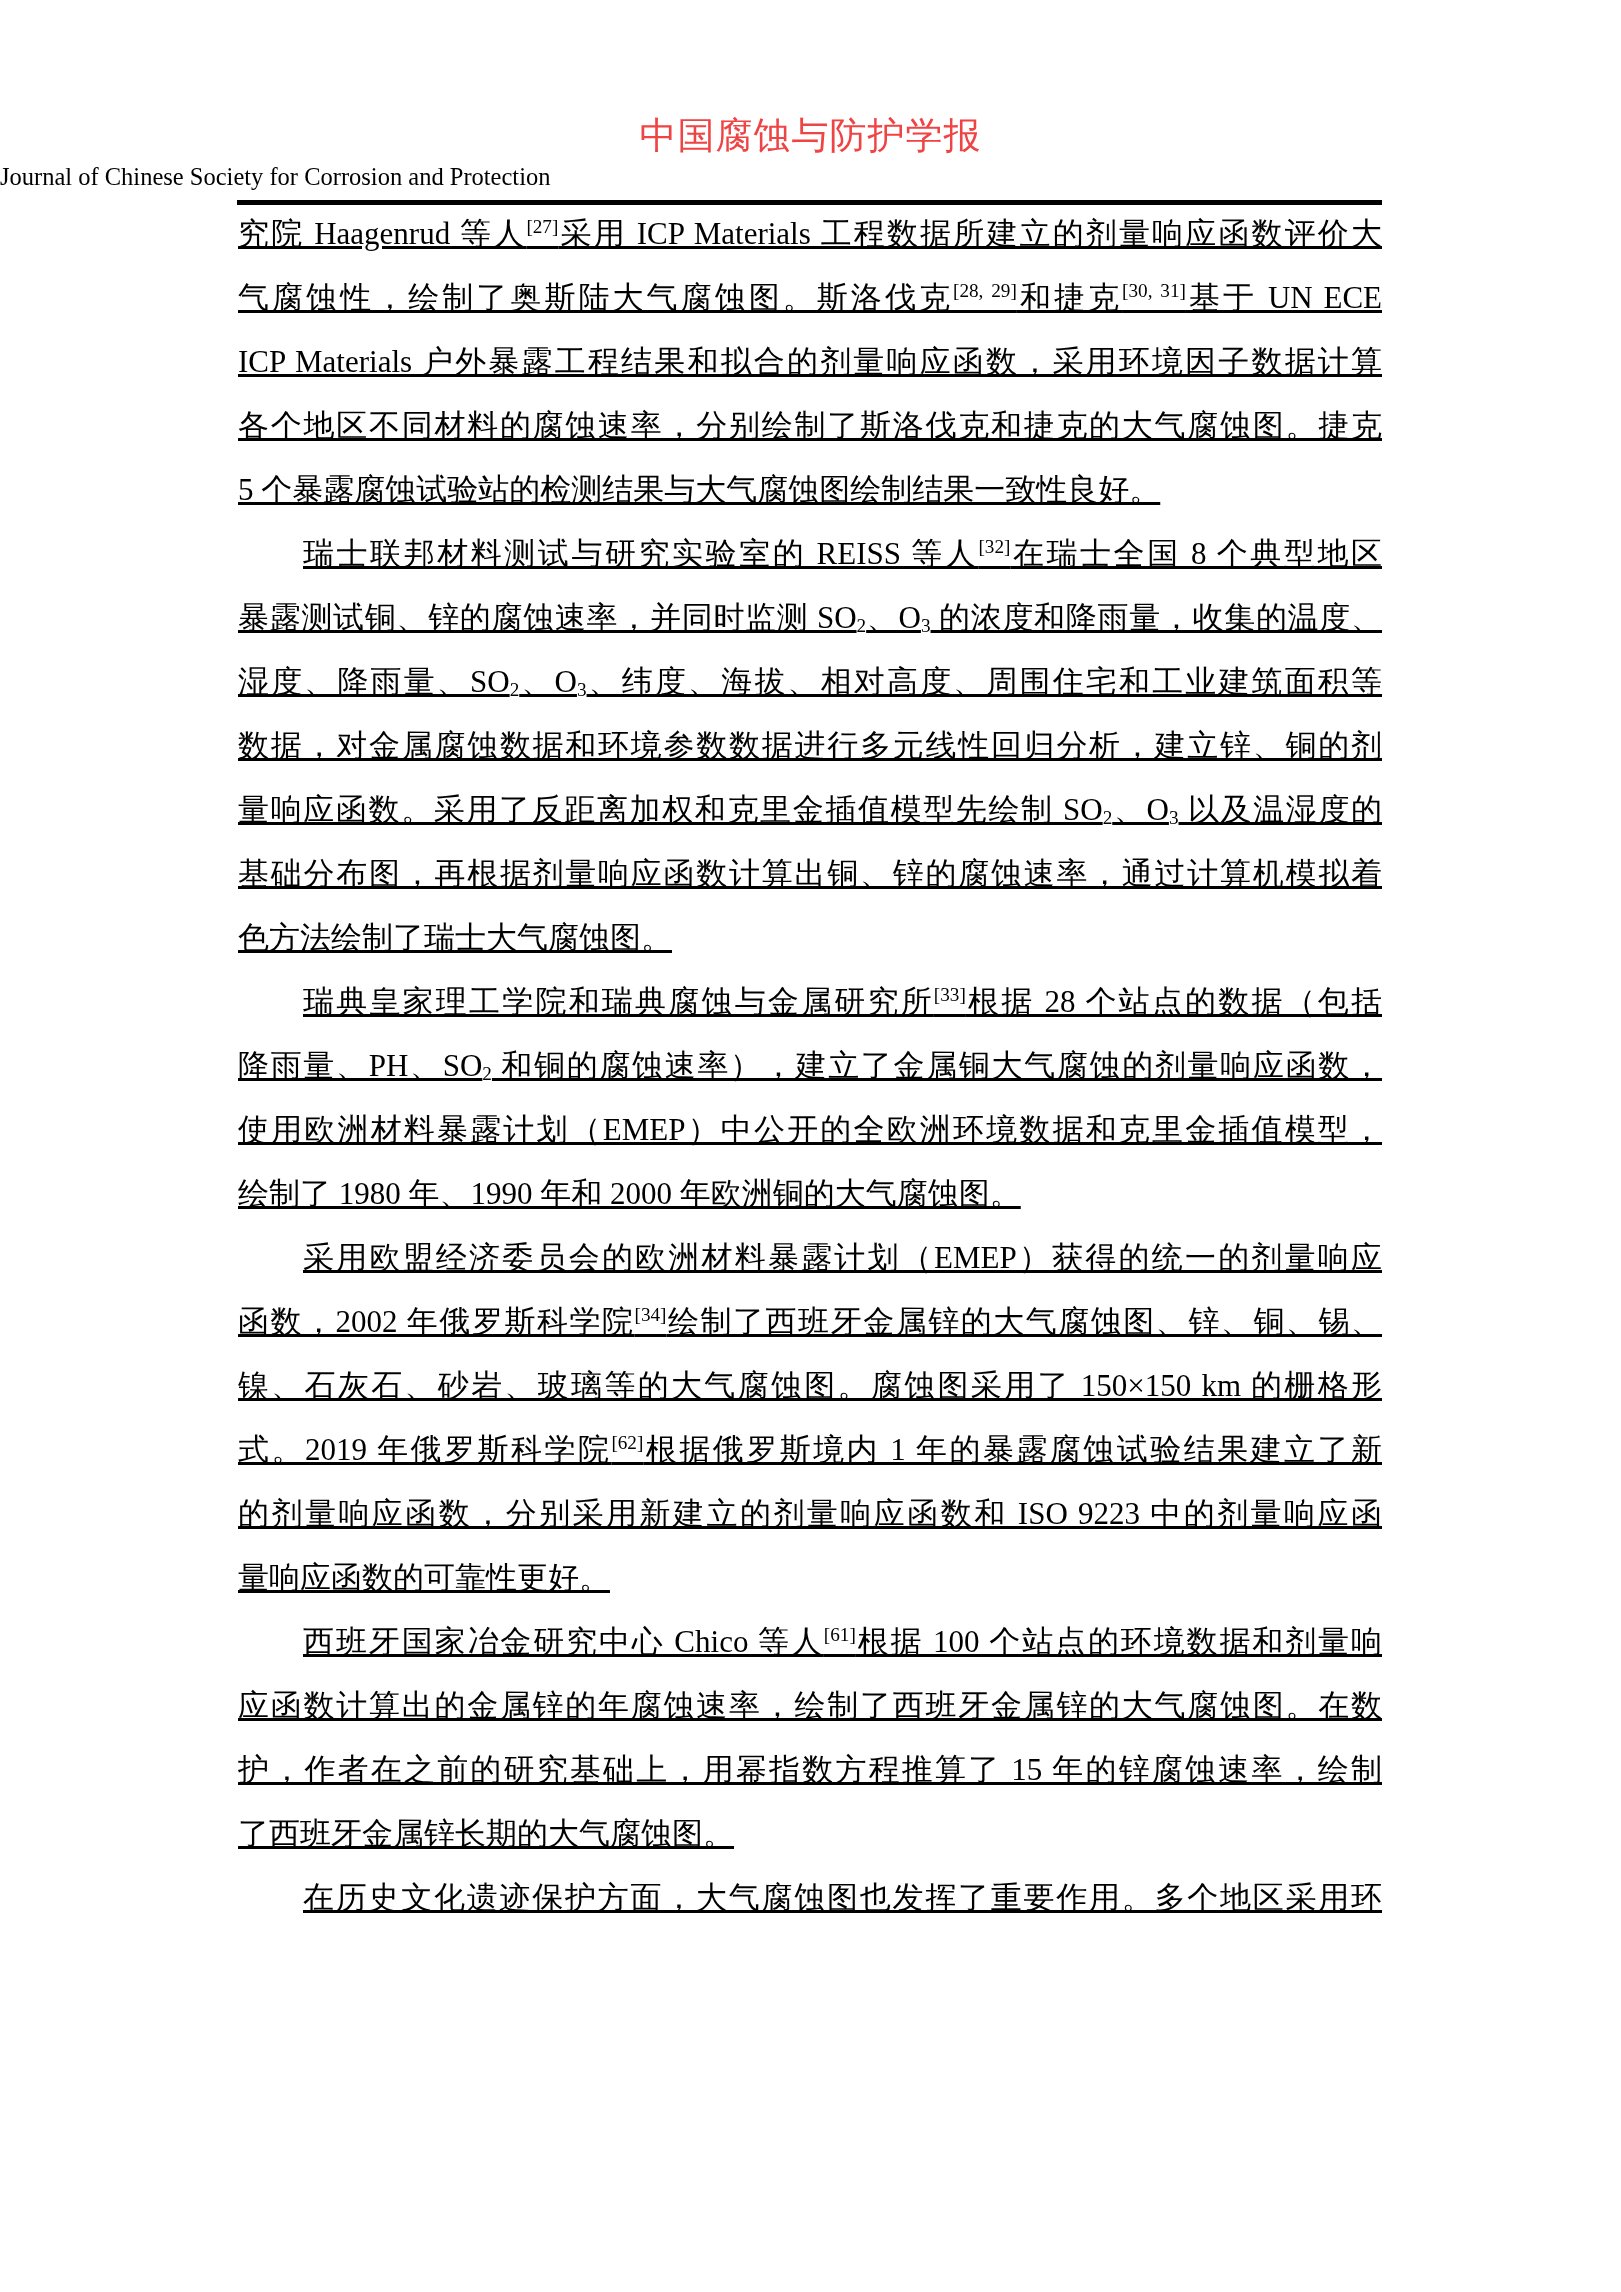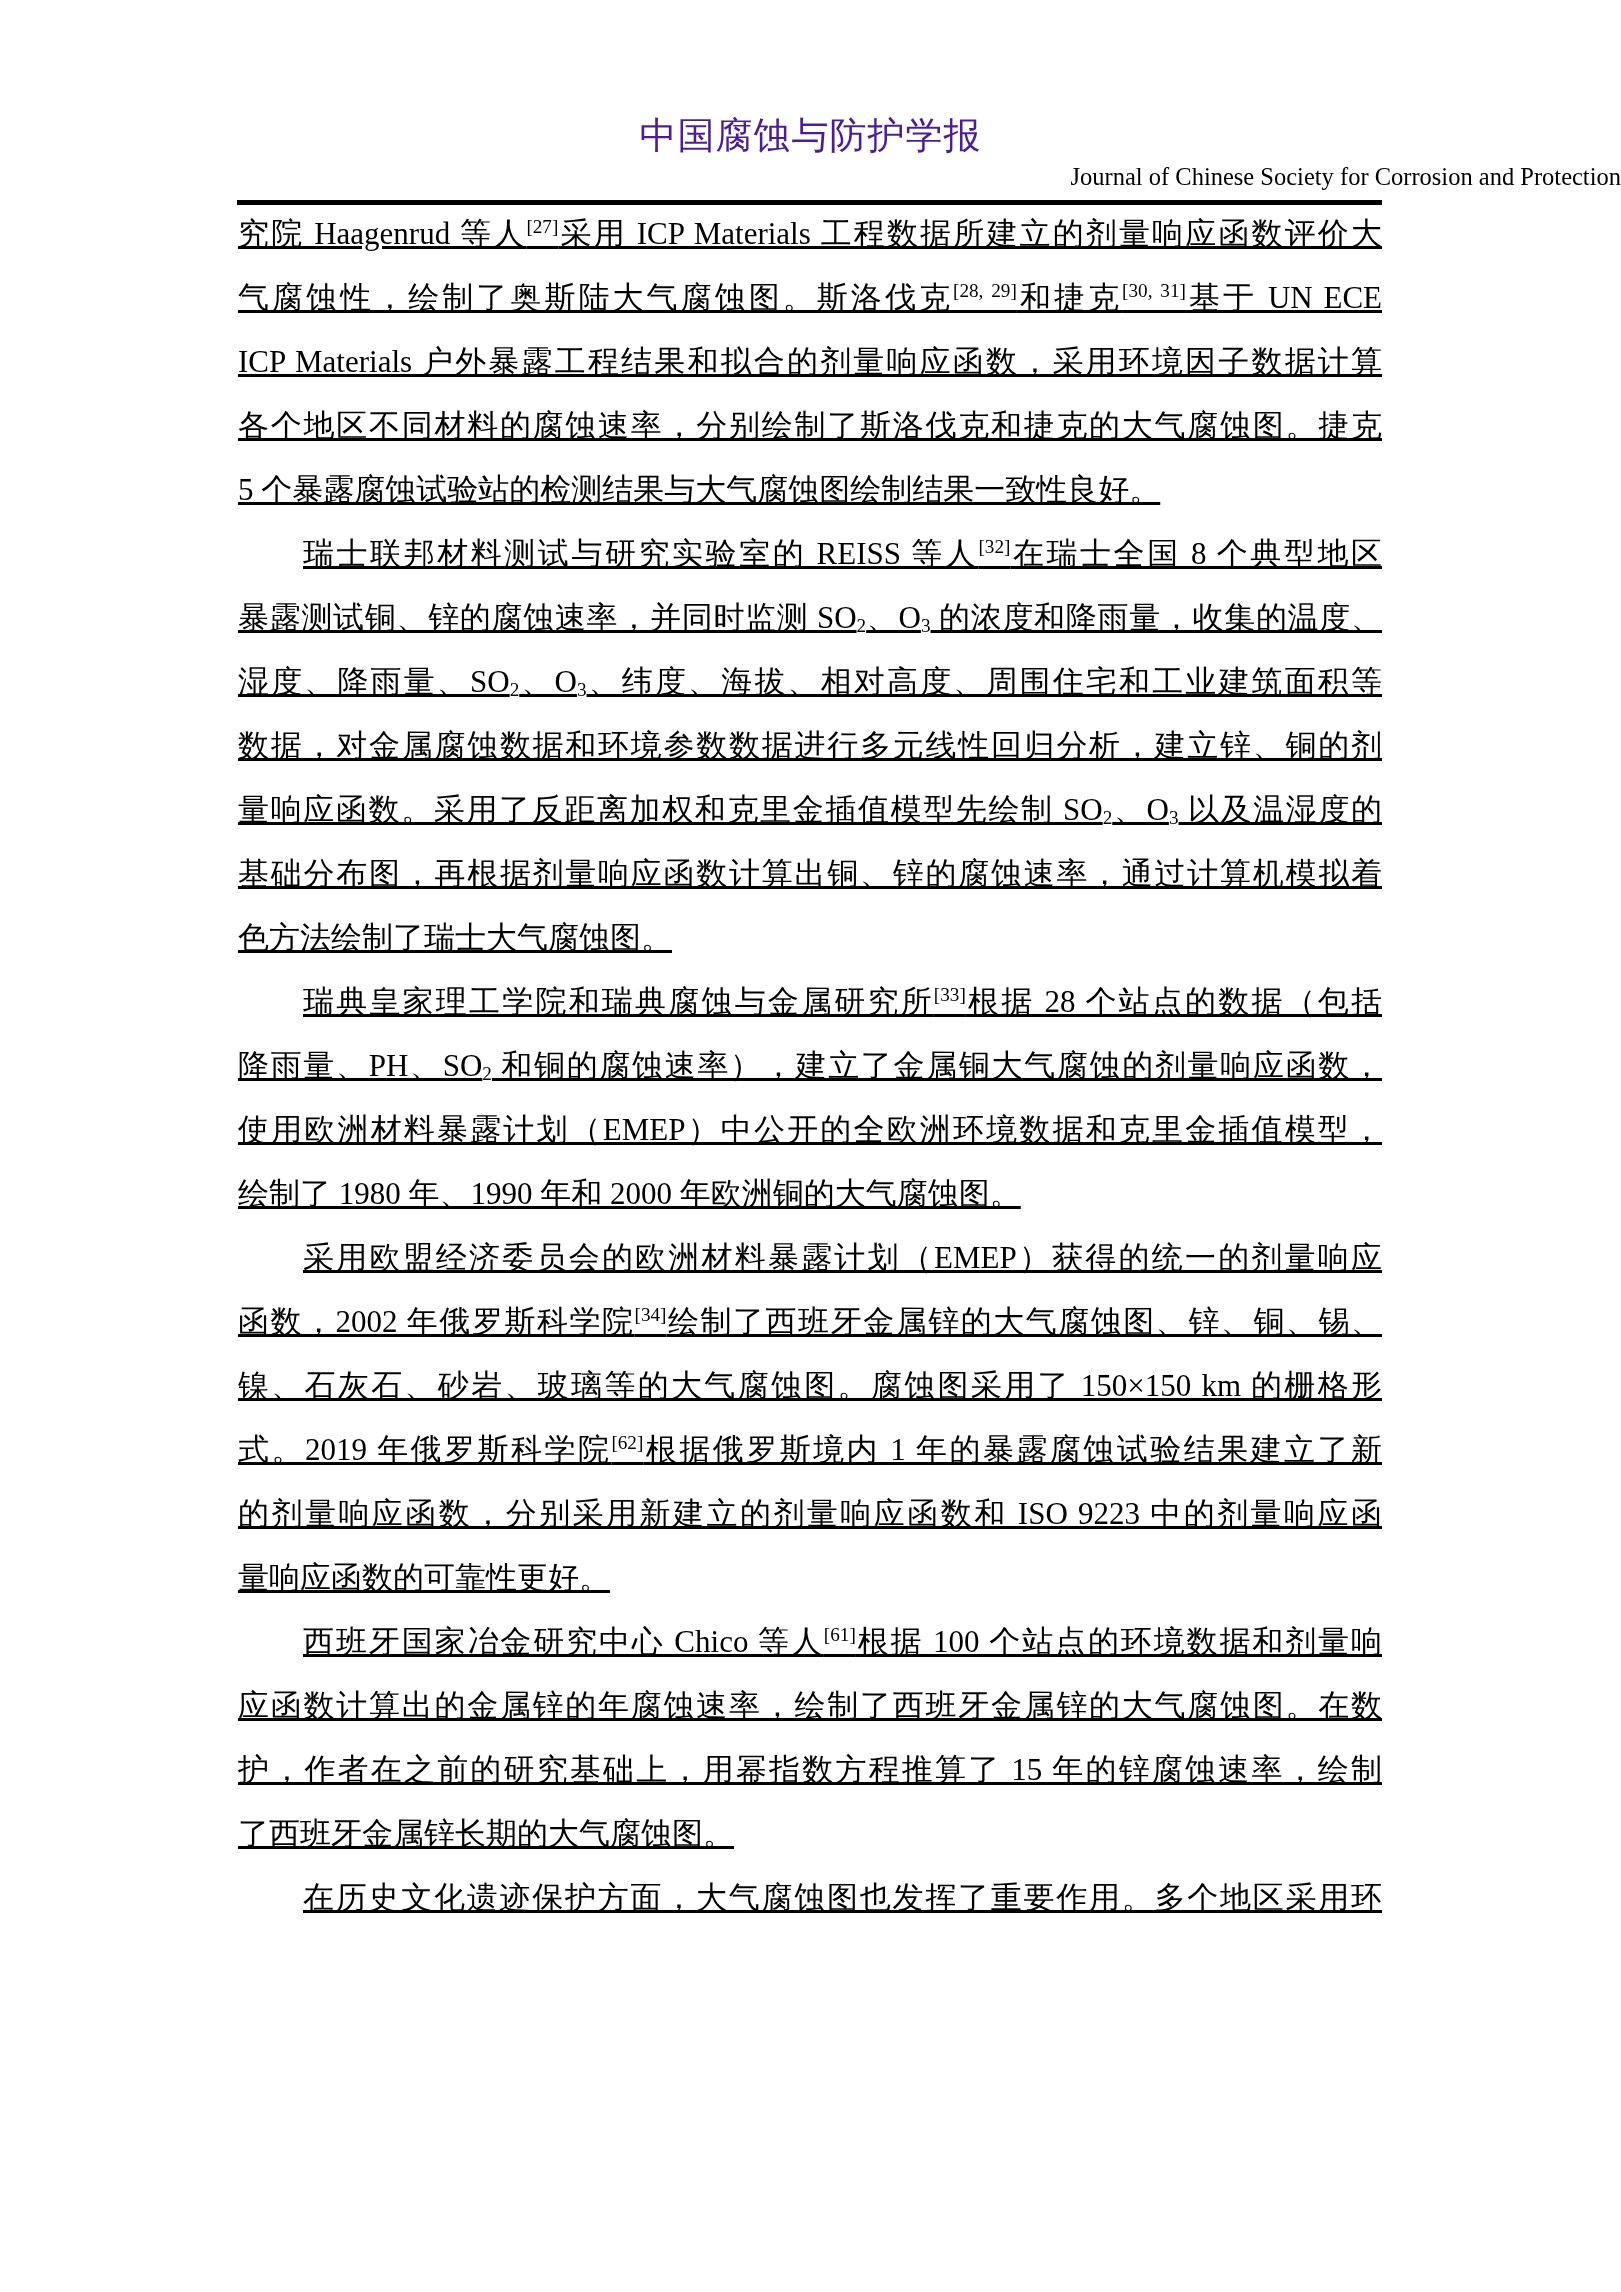--- a/index.html
+++ b/index.html
@@ -18,29 +18,29 @@
   }
   .title-zh {
     position: absolute;
     top: 114px;
     left: 0;
     width: 1621px;
     text-align: center;
     font-size: 37px;
     line-height: 43px;
     letter-spacing: 1px;
-    color: #4c1d95;
+    color: #ef4444;
     white-space: nowrap;
   }
   .title-en {
     position: absolute;
     top: 162px;
     left: 0;
     width: 1621px;
-    text-align: right;
+    text-align: left;
     font-size: 24.5px;
     line-height: 29px;
     color: #000000;
     white-space: nowrap;
   }
   .rule {
     position: absolute;
     top: 200px;
     left: 237px;
     width: 1145px;

